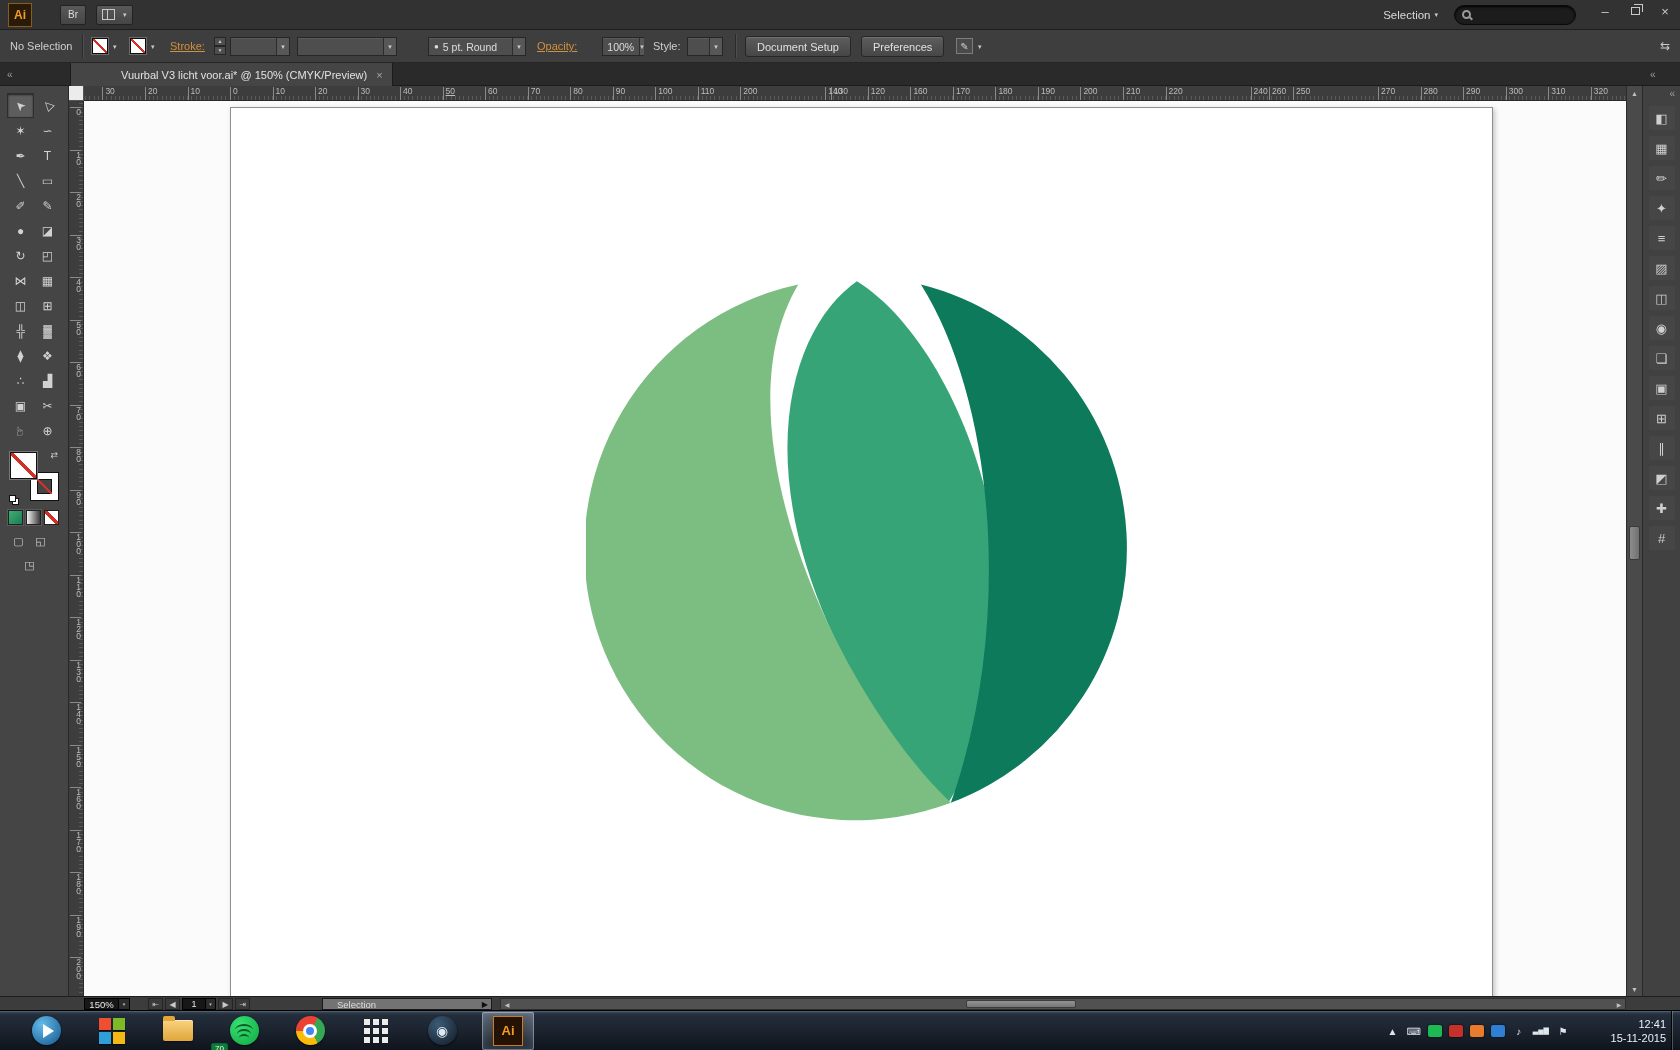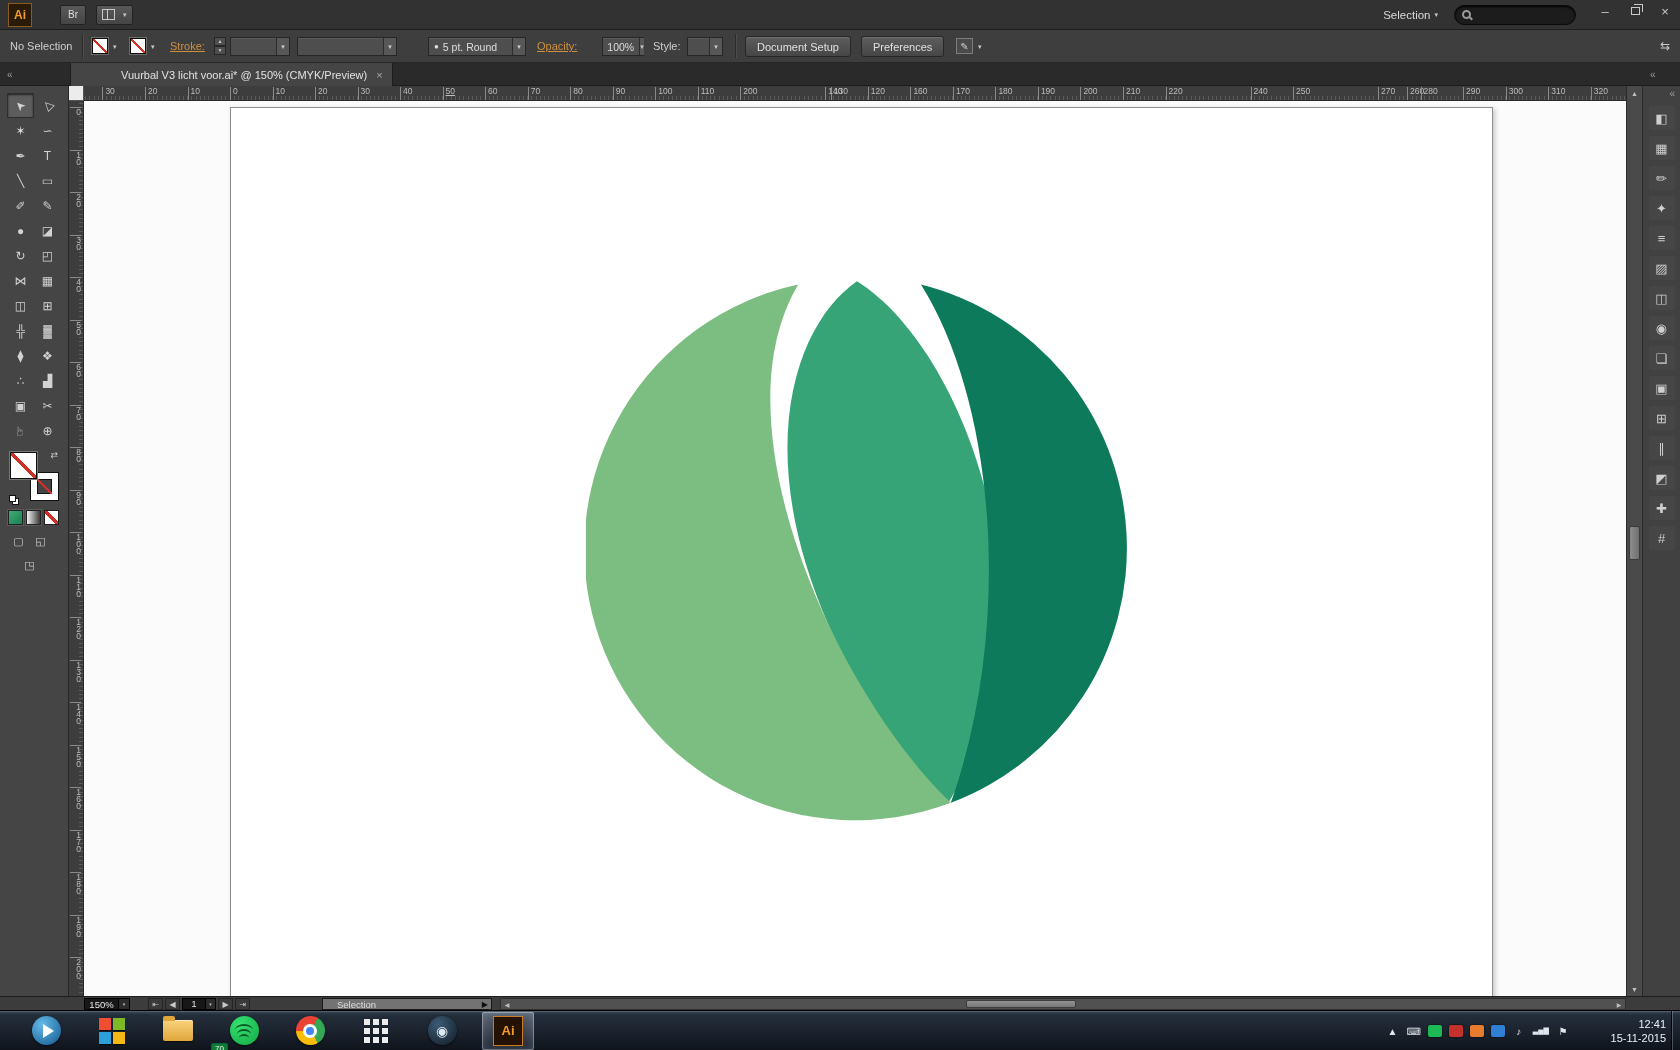--- a/index.html
+++ b/index.html
@@ -341,21 +341,21 @@
       <span class="hlab" style="left: 826.4px;">160</span>
       <span class="hlab" style="left: 868.9px;">170</span>
       <span class="hlab" style="left: 911.4px;">180</span>
       <span class="hlab" style="left: 953.9px;">190</span>
       <span class="hlab" style="left: 996.4px;">200</span>
       <span class="hlab" style="left: 1039px;">210</span>
       <span class="hlab" style="left: 1081.5px;">220</span>
       <span class="hlab" style="left: 1156px; margin-top: 28px;">230</span>
       <span class="hlab" style="left: 1166.5px;">240</span>
       <span class="hlab" style="left: 1209px;">250</span>
-      <span class="hlab" style="left: 1323px;">260</span>
+      <span class="hlab" style="left: 1185px;">260</span>
       <span class="hlab" style="left: 1294.1px;">270</span>
       <span class="hlab" style="left: 1336.6px;">280</span>
       <span class="hlab" style="left: 1379.1px;">290</span>
       <span class="hlab" style="left: 1421.7px;">300</span>
       <span class="hlab" style="left: 1464.2px;">310</span>
       <span class="hlab" style="left: 1506.7px;">320</span>
     </div>
   <div id="vruler">
       <span class="vlab" style="top: 6px;">0</span>
       <span class="vlab" style="top: 48.5px;">1

